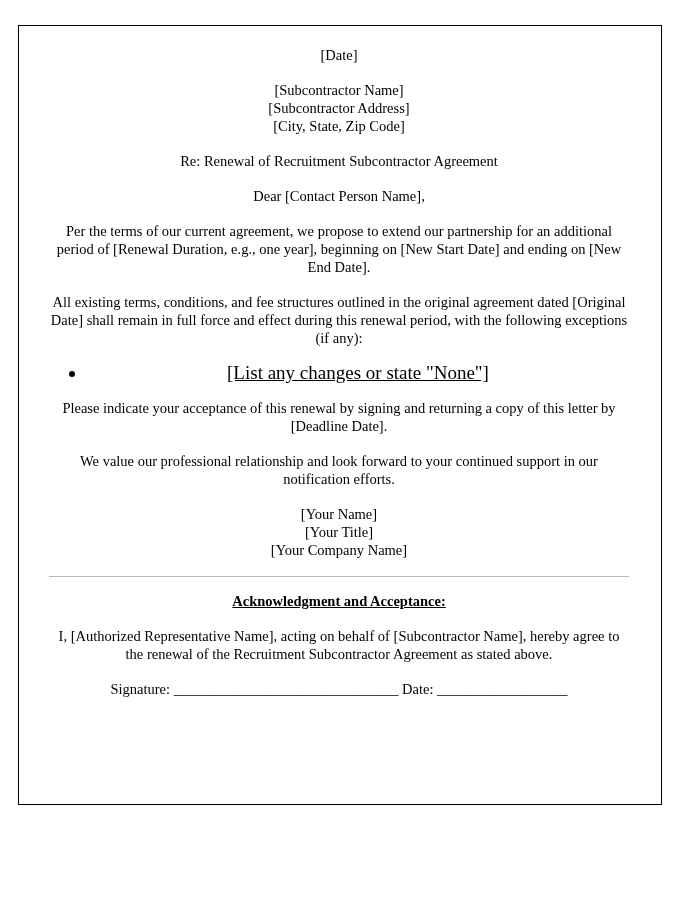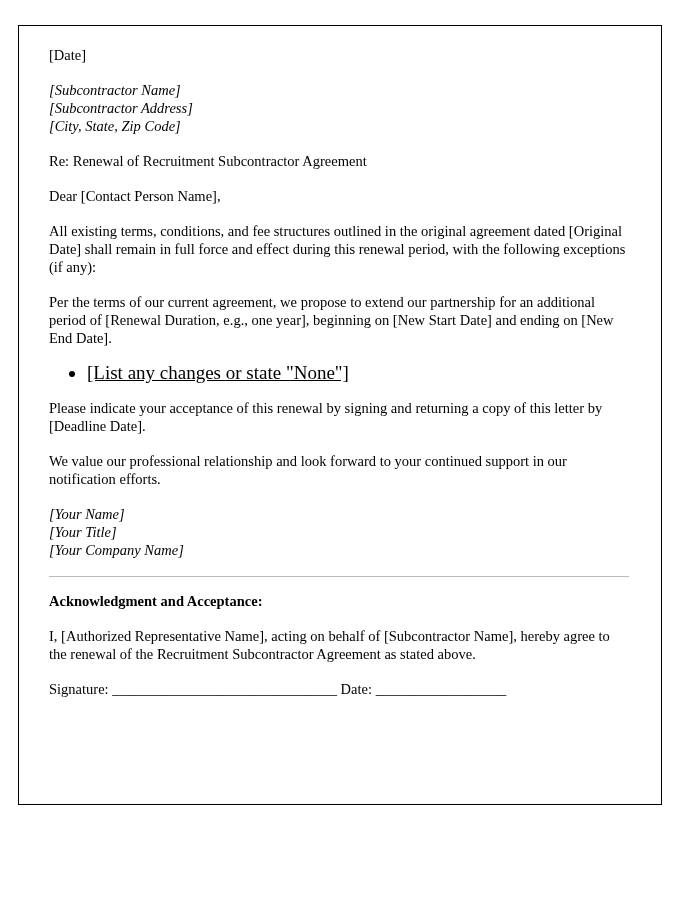--- a/index.html
+++ b/index.html
@@ -17,20 +17,21 @@
   }
   .page {
     position: absolute;
     left: 18px;
     top: 25px;
     width: 644px;
     height: 780px;
     border: 1px solid #000000;
     box-sizing: border-box;
     background: #ffffff;
+    text-align: center;
   }
   
   .page::after {
     content: "";
     position: absolute;
     left: 0;
     right: 0;
     bottom: 0;
     height: 0;
   }
@@ -44,21 +45,20 @@
     margin: 0 0 0 0;
     font-size: 14.5px;
     line-height: 18px;
   }
   .block {
     margin-bottom: 17px;
   }
   .addr-line {
     font-size: 14.5px;
     line-height: 18px;
-    font-style: italic;
   }
   ul.changes {
     margin: 0 0 17px 0;
     padding-left: 38px;
     list-style-type: disc;
   }
   ul.changes li {
     font-size: 19px;
     line-height: 18px;
     text-decoration: underline;
@@ -67,20 +67,21 @@
     border: none;
     border-top: 1px solid #b9b9b9;
     margin: 8px 0 15px 0;
     width: 580px;
   }
   .ack-title {
     font-weight: bold;
     font-size: 14.5px;
     line-height: 18px;
     margin-bottom: 17px;
+    text-decoration: underline;
   }
   .sig-line {
     font-size: 14.5px;
     line-height: 18px;
   }
 </style>
 </head>
 <body>
 
 <div class="page">
@@ -92,23 +93,23 @@
       <div class="addr-line">[Subcontractor Name]</div>
       <div class="addr-line">[Subcontractor Address]</div>
       <div class="addr-line">[City, State, Zip Code]</div>
     </div>
 
     <p class="block">Re: Renewal of Recruitment Subcontractor Agreement</p>
 
     <p class="block">Dear [Contact Person Name],</p>
 
 
+    <p class="block">Per the terms of our current agreement, we propose to extend our partnership for an additional period of [Renewal Duration, e.g., one year], beginning on [New Start Date] and ending on [New End Date].</p>
+
     <p class="block">All existing terms, conditions, and fee structures outlined in the original agreement dated [Original Date] shall remain in full force and effect during this renewal period, with the following exceptions (if any):</p>
-
-    <p class="block">Per the terms of our current agreement, we propose to extend our partnership for an additional period of [Renewal Duration, e.g., one year], beginning on [New Start Date] and ending on [New End Date].</p>
 
     <ul class="changes">
       <li>[List any changes or state "None"]</li>
     </ul>
 
     <p class="block">Please indicate your acceptance of this renewal by signing and returning a copy of this letter by [Deadline Date].</p>
 
     <p class="block">We value our professional relationship and look forward to your continued support in our notification efforts.</p>
 
 

